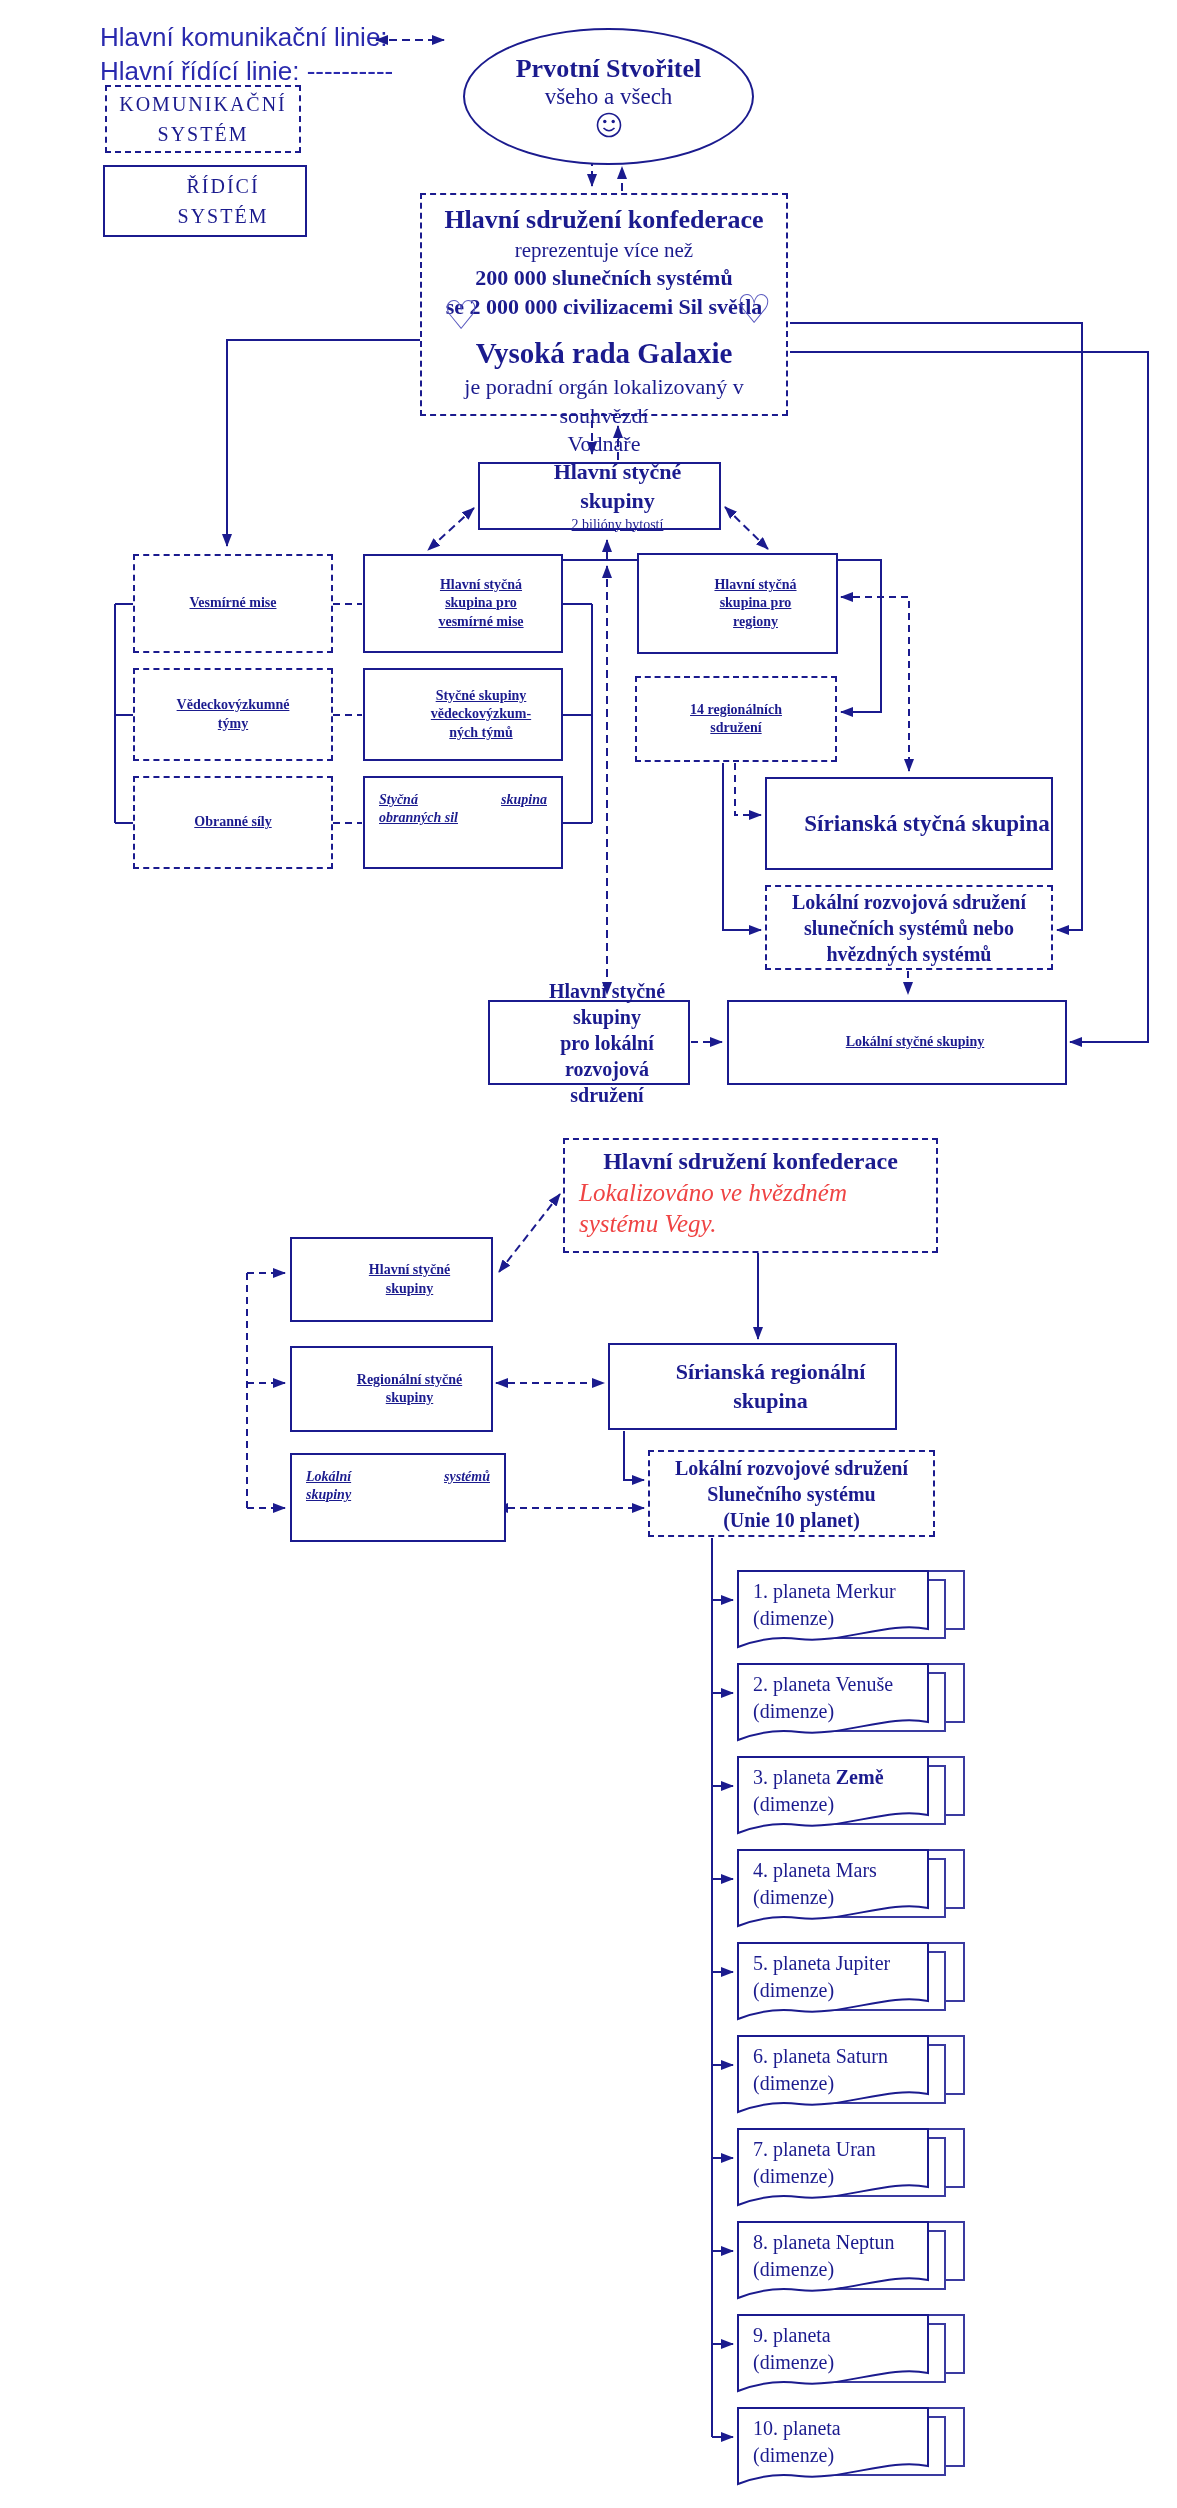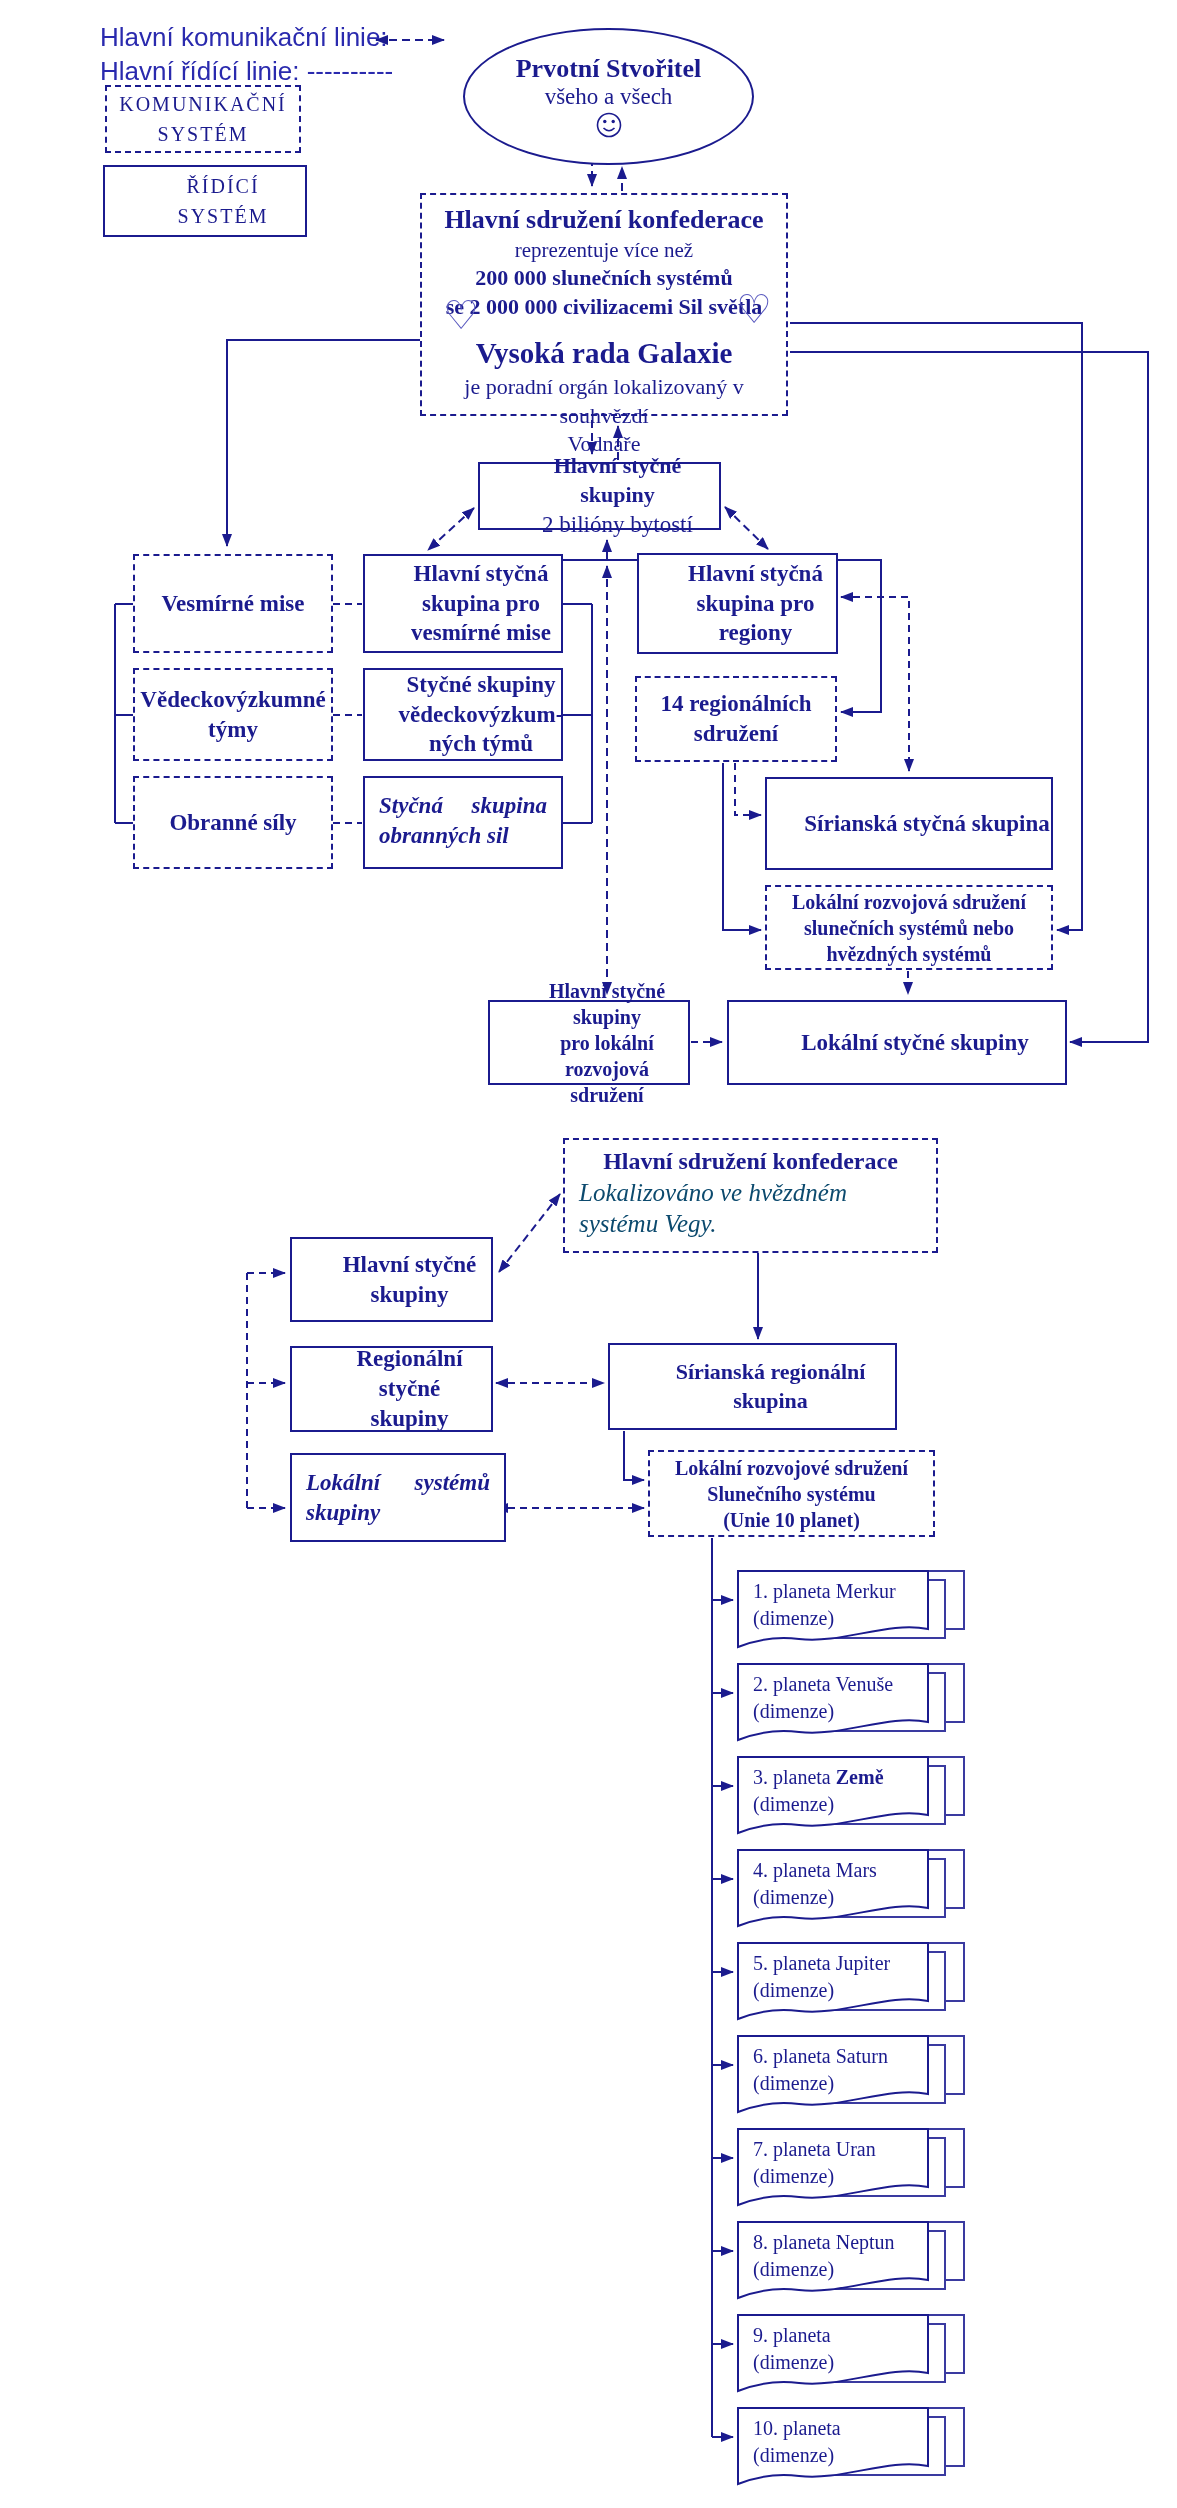--- a/index.html
+++ b/index.html
@@ -4,42 +4,42 @@
 <style>
   html,body{margin:0;padding:0;background:#ffffff;}
   .page{position:relative;width:1177px;height:2508px;background:#ffffff;overflow:hidden;
         font-family:"Liberation Serif","DejaVu Serif",serif;color:#1b1b8e;}
   .wires{position:absolute;left:0;top:0;pointer-events:none;}
   .box{position:absolute;box-sizing:border-box;background:#ffffff;display:flex;flex-direction:column;
        align-items:center;justify-content:center;text-align:center;line-height:1.3;}
   .solid{border:2px solid #1b1b8e;padding-left:36px;}
   .dashedb{border:2px dashed #1b1b8e;}
   .b{font-weight:bold;}
-  .f21{font-size:23px;} .f20{font-size:20px;} .f22{font-size:22px;} .f23{font-size:23px;}
+  .f21{font-size:14px;text-decoration:underline;} .f20{font-size:20px;} .f22{font-size:22px;} .f23{font-size:23px;}
   .legend-line{position:absolute;font-family:"Liberation Sans","DejaVu Sans",sans-serif;
                font-size:26px;color:#2a2aae;white-space:nowrap;}
   .caps{letter-spacing:2px;font-size:20px;line-height:1.5;}
   .ellipse{position:absolute;left:463px;top:28px;width:287px;height:133px;border:2px solid #1b1b8e;
            border-radius:50%;display:flex;flex-direction:column;align-items:center;justify-content:center;background:#fff;}
   .ellipse .t1{font-weight:bold;font-size:26px;}
   .ellipse .t2{font-size:23px;}
   .confbox{position:absolute;left:420px;top:193px;width:368px;height:223px;border:2px dashed #1b1b8e;
            box-sizing:border-box;background:#fff;text-align:center;line-height:1.3;}
   .confbox .title{font-weight:bold;font-size:26px;margin-top:8px;}
   .confbox .l1{font-size:21px;}
   .confbox .l23{font-weight:bold;font-size:22px;}
   .confbox .council{font-weight:bold;font-size:29px;margin-top:14px;}
   .confbox .cl{font-size:22px;}
   .heart{position:absolute;font-size:40px;color:#5c5cc0;font-family:"DejaVu Sans",sans-serif;font-weight:400;}
   .jbox{align-items:stretch;justify-content:flex-start;text-align:left;font-style:italic;font-weight:bold;
         padding:13px 14px 0 14px;}
   .jrow{display:flex;justify-content:space-between;}
   .conf2{align-items:stretch;justify-content:flex-start;text-align:left;padding:6px 14px 0 14px;}
   .conf2 .title{text-align:center;font-weight:bold;font-size:24px;}
-  .conf2 .sub{font-style:italic;font-size:25px;color:#0c4a6e;line-height:1.25;}
+  .conf2 .sub{font-style:italic;font-size:25px;color:#ef4444;line-height:1.25;}
   .planet-item{position:absolute;left:737px;width:232px;height:95px;}
   .pback{position:absolute;width:190px;height:60px;border:2px solid #3a3aa0;background:#fff;box-sizing:border-box;}
   .pfront{position:absolute;left:0;top:0;}
   .ptext{position:absolute;left:16px;top:8px;font-size:20px;line-height:1.35;color:#1b1b8e;}
 </style>
 </head>
 <body>
 
 <div class="page">
 

